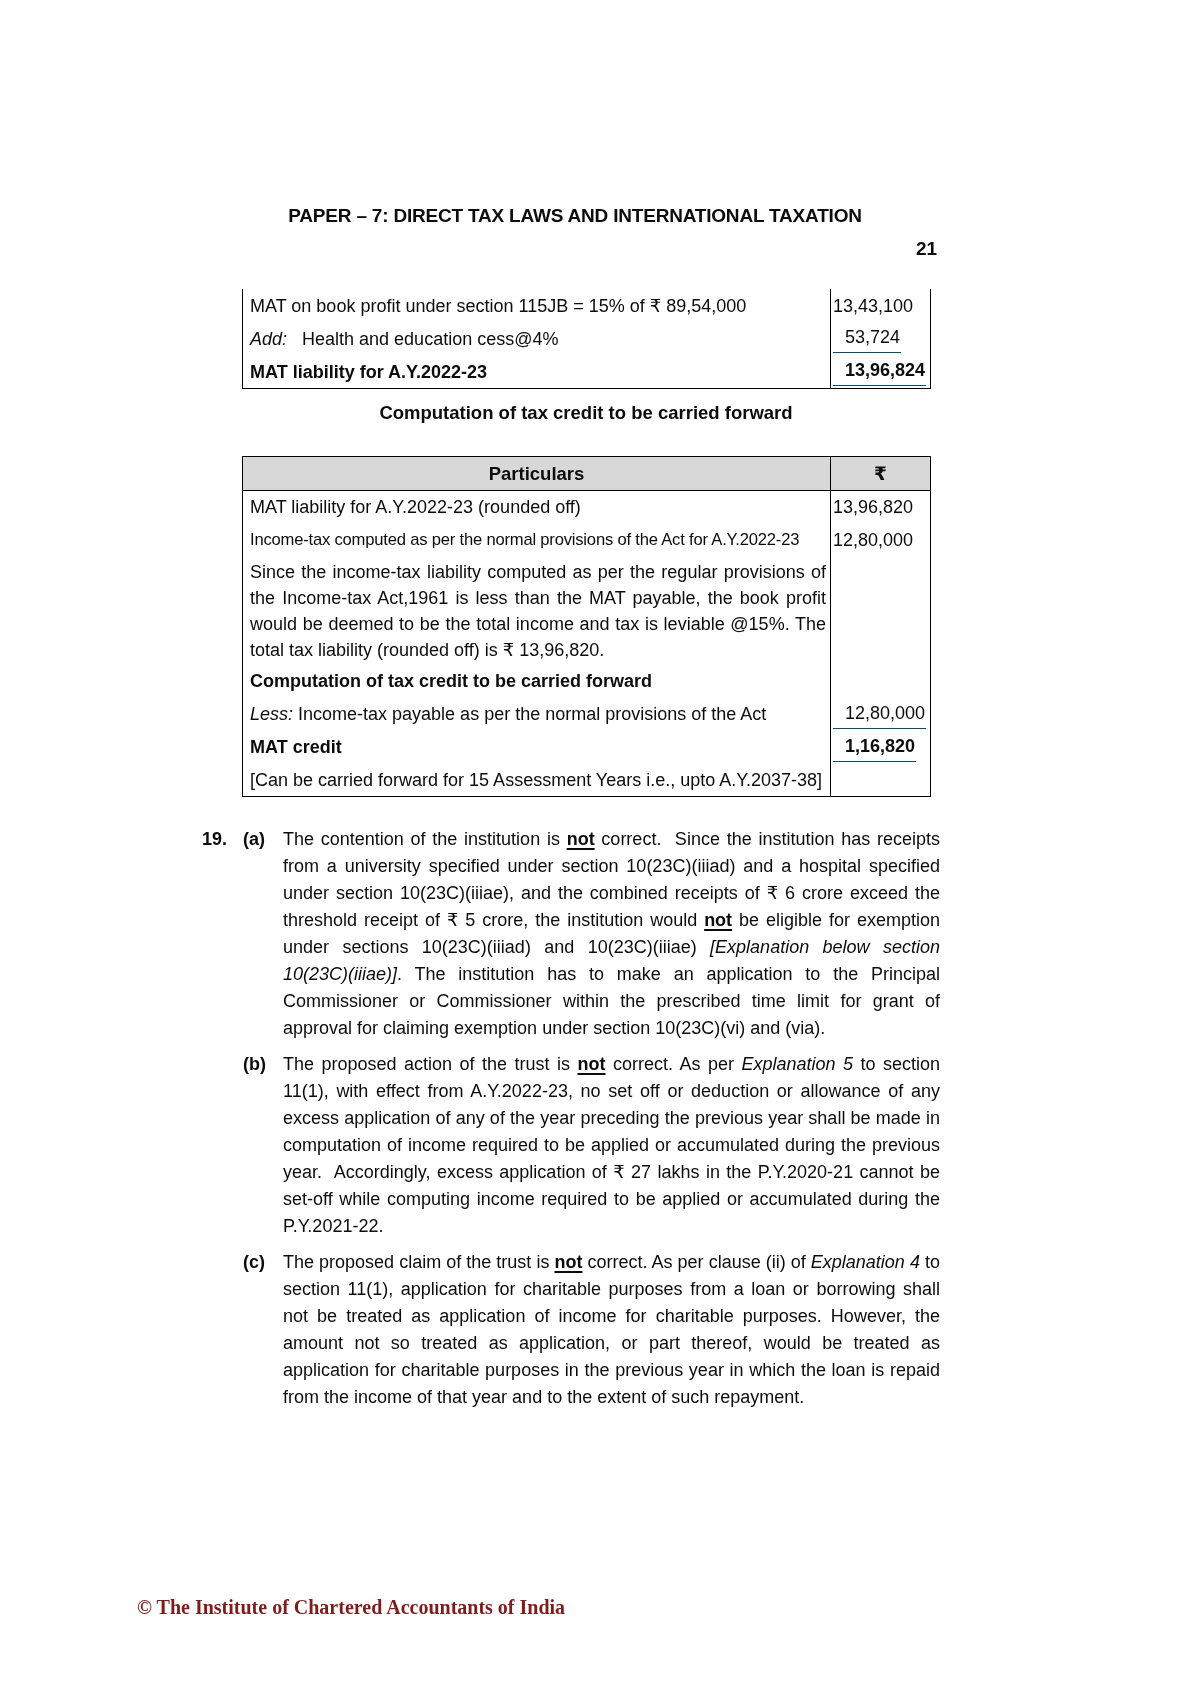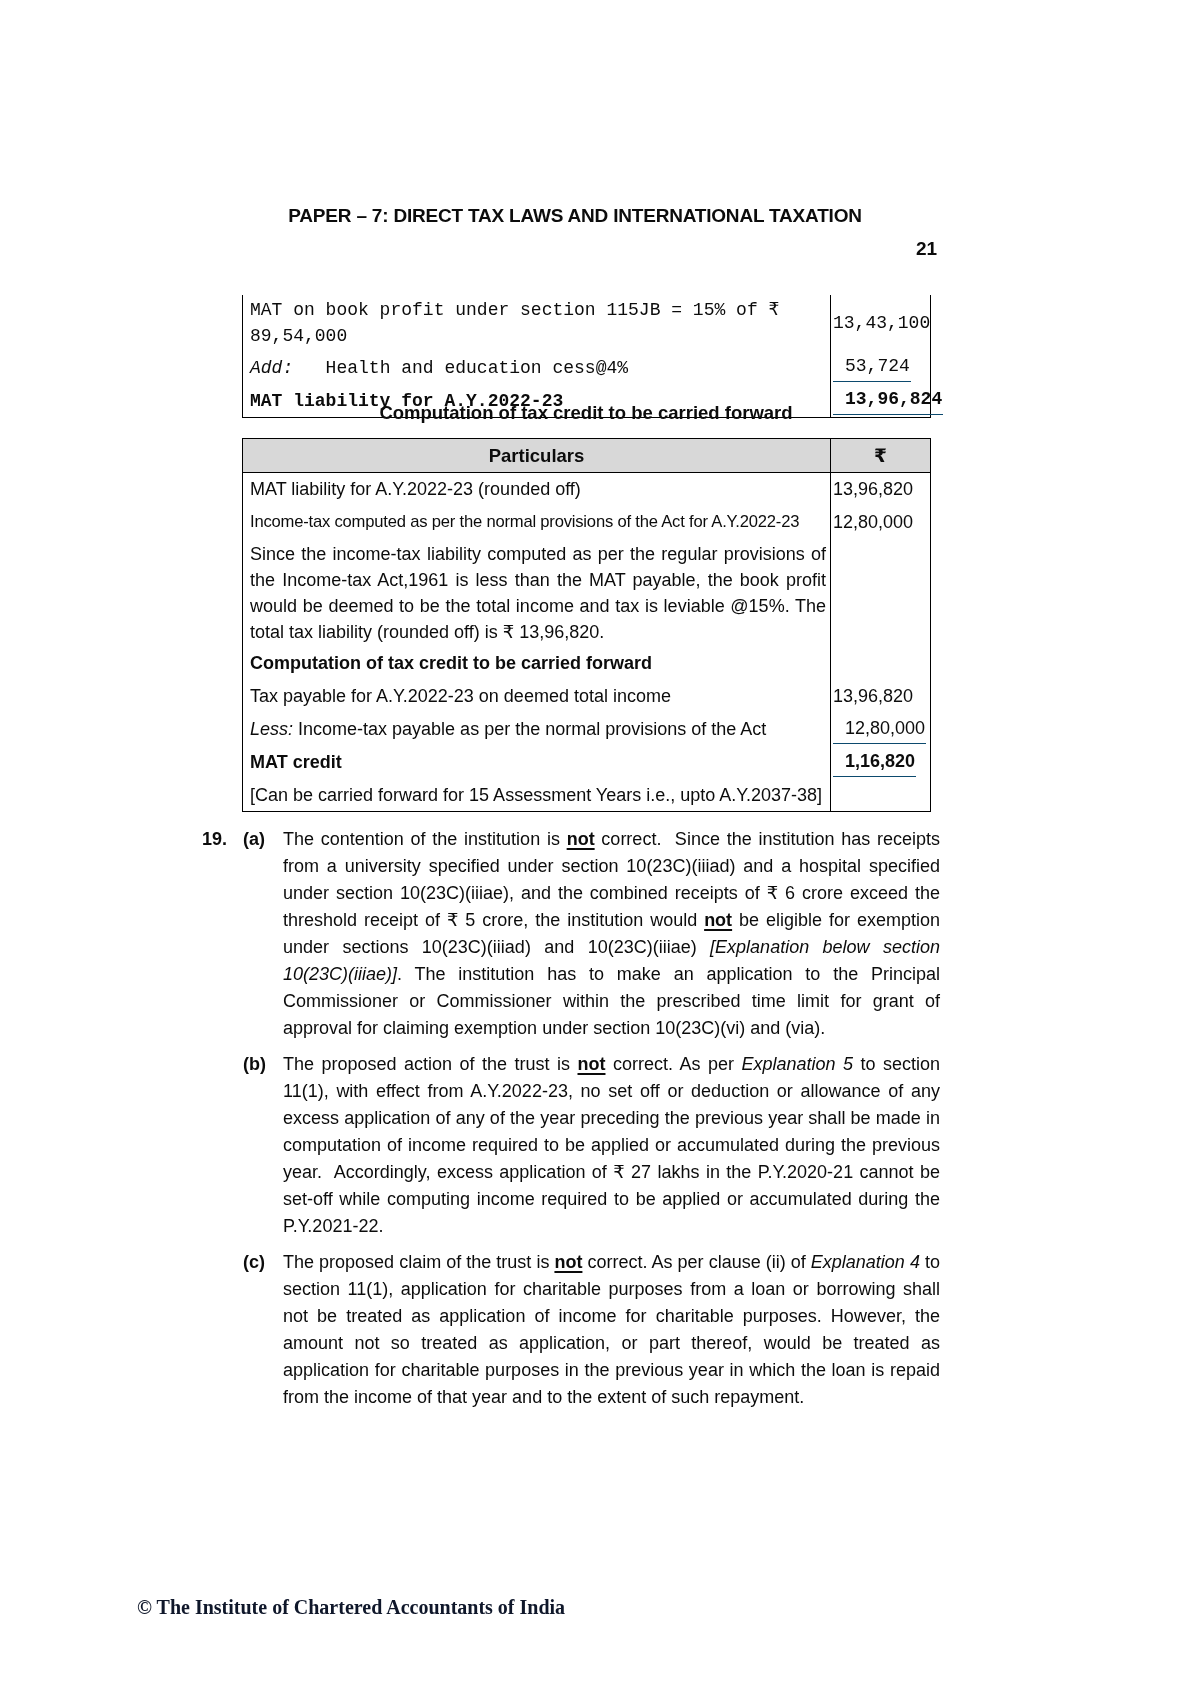--- a/index.html
+++ b/index.html
@@ -20,23 +20,23 @@
   .hdr-pagenum{
     position:absolute;top:205px;left:916px;
     font-size:19px;font-weight:bold;margin-top:33px;
   }
   
   table{border-collapse:collapse;table-layout:fixed;}
   td,th{vertical-align:middle;}
   .doc-table{position:absolute;left:242px;width:688px;font-size:18px;}
   .col-label{width:588px;}
   .col-val{width:100px;}
-  .mat-table{top:295px;border-left:1.5px solid #000;border-right:1.5px solid #000;border-bottom:1.5px solid #000;font-family:Liberation Mono, monospace;}
+  .mat-table{top:289px;border-left:1.5px solid #000;border-right:1.5px solid #000;border-bottom:1.5px solid #000;}
   .mat-table tr{height:33px;}
-  .credit-table{top:438px;border:1.5px solid #000;}
+  .credit-table{top:456px;border:1.5px solid #000;}
   .credit-table tr{height:33px;}
   .credit-table tr.hdr-row{height:34px;background:#d8d8d8;}
   .credit-table tr.hdr-row th{border-bottom:1.5px solid #000;font-size:18.5px;}
   .credit-table tr.para-row{height:auto;}
   td.lbl{padding:2px 4px 2px 7px;text-align:left;line-height:26px;}
   td.val{border-left:1.5px solid #000;text-align:left;padding:2px 5px 2px 2px;line-height:26px;}
   th.lbl-h{text-align:center;font-weight:bold;}
   th.val-h{border-left:1.5px solid #000;text-align:center;font-weight:bold;}
   td.lbl.tight{font-size:16.6px;letter-spacing:-0.2px;white-space:nowrap;}
   td.lbl.justify{text-align:justify;}
@@ -54,21 +54,21 @@
   .part-num{font-weight:bold;}
   .part-label{font-weight:bold;}
   .part-text{text-align:justify;}
   .seg-b{font-weight:bold;}
   .seg-i{font-style:italic;text-align:center;}
   .seg-bu{font-weight:bold;text-decoration:underline;text-decoration-thickness:2px;text-underline-offset:3px;margin-top:28px;}
   
   .footer{
     position:absolute;left:137px;top:1596px;
     font-family:"Liberation Serif","DejaVu Serif",serif;
-    font-weight:bold;font-size:20px;color:#0f172a;
+    font-weight:bold;font-size:20px;color:#7f1d1d;
   }
 </style>
 </head>
 <body>
 
 <div class="page">
 
   <div class="hdr-title">PAPER – 7: DIRECT TAX LAWS AND INTERNATIONAL TAXATION</div>
   <div class="hdr-pagenum">21</div>
 
@@ -129,26 +129,20 @@
         <span></span>
       </td>
     </tr>
     <tr>
       <td class="lbl"><span class="seg-b">Computation of tax credit to be carried forward</span></td>
       <td class="val">
         <span></span>
       </td>
     </tr>
     <tr>
-      <td class="lbl"><span>Tax payable for A.Y.2022-23 on deemed total income</span></td>
-      <td class="val">
-        <span>13,96,820</span>
-      </td>
-    </tr>
-    <tr>
       <td class="lbl"><span class="seg-i">Less:</span><span> Income-tax payable as per the normal provisions of the Act</span></td>
       <td class="val">
         <span class="uline">12,80,000</span>
       </td>
     </tr>
     <tr>
       <td class="lbl bold"><span class="seg-b">MAT credit</span></td>
       <td class="val">
         <span class="uline bold-amt">1,16,820</span>
       </td>

